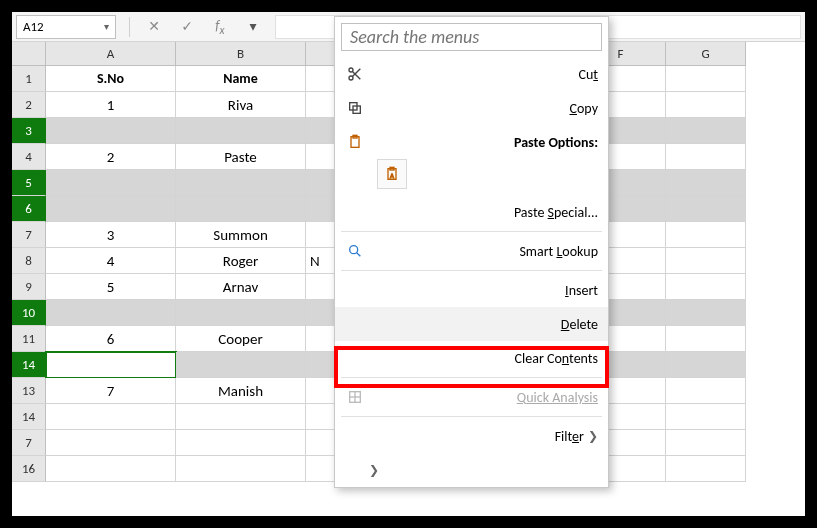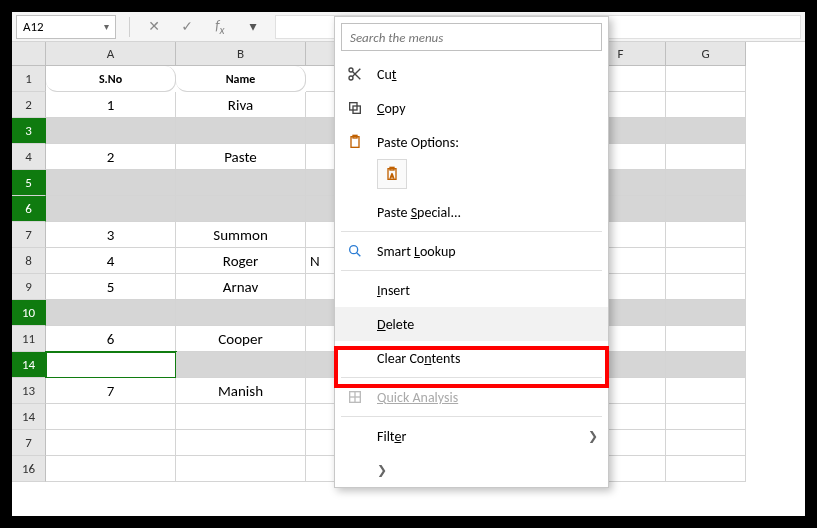--- a/index.html
+++ b/index.html
@@ -15,41 +15,41 @@
 .fb-input { flex:1; height:24px; background:#fff; border:1px solid #e0e0e0; }
 
 
 .grid { position: relative; }
 .corner { position:absolute; top:0; left:0; width:34px; height:24px; background:#e6e6e6; border-right:1px solid #bfbfbf; border-bottom:1px solid #bfbfbf; }
 .col-headers { display:flex; margin-left:34px; height:24px; }
 .col-header { background:#e6e6e6; border-right:1px solid #bfbfbf; border-bottom:1px solid #bfbfbf; display:flex; align-items:center; justify-content:center; font-size:13px; color:#333; }
 .row { display:flex; height:26px; }
 .row-header { width:34px; background:#e6e6e6; border-right:1px solid #bfbfbf; border-bottom:1px solid #d4d4d4; display:flex; align-items:center; justify-content:center; font-size:13px; color:#333; }
 .cell { border-right:1px solid #d4d4d4; border-bottom:1px solid #d4d4d4; display:flex; align-items:center; justify-content:center; font-size:15px; background:#fff; color:#000; }
-.cell.header-cell { font-weight:700; font-size:12px;border-radius:11px; }
+.cell.header-cell { font-weight:700; font-size:14px; }
 .row.selected .row-header { background:#0f7b0f; color:#fff; border-right-color:#0f7b0f; }
 .row.selected .cell { background:#d6d6d6; }
 .cell.active { background:#fff !important; outline:2px solid #107c10; outline-offset:-1px; }
 .cell.left { justify-content:flex-start; padding-left:4px; }
 
 
 .cA { width:130px; } .cB { width:130px; } .cC { width:90px; } .cD { width:90px; }
 .cE { width:90px; } .cF { width:90px; } .cG { width:80px; }
 
 
 .context-menu { position:absolute; top:4px; left:322px; width:275px; background:#fff; border:1px solid #c8c8c8; box-shadow:3px 3px 8px rgba(0,0,0,.25); font-size:14px; z-index:10; }
 .cm-search { margin:6px; }
-.cm-search input { width:100%; height:28px; border:1px solid #c0c0c0; padding:4px 8px; font-size:13px; font-style:italic; color:#888; }
-.cm-item { display:flex; align-items:center; height:34px; padding:0 10px; gap:12px; cursor:default; }
+.cm-search input { width:100%; height:28px; border:1px solid #c0c0c0; padding:4px 8px; font-size:18px; font-style:italic; color:#888; }
+.cm-item { display:flex; align-items:center; height:34px; padding:0 10px; gap:4px; cursor:default;text-align:right; }
 .cm-item.hover { background:#f2f2f2; }
 .cm-item.disabled { color:#aaa;text-decoration:underline; }
 .cm-icon { width:20px; display:flex; align-items:center; justify-content:center; color:#555; }
 .cm-label { flex:1; }
 .cm-label u { text-decoration:underline; }
-.cm-label.bold { font-weight:400; }
+.cm-label.bold { font-weight:700; }
 .cm-sep { height:1px; background:#e0e0e0; margin:2px 6px; }
 .cm-arrow { color:#666; font-size:12px; }
 .paste-opt { margin-left:42px; margin-bottom:6px; }
 .paste-btn { width:30px; height:30px; border:1px solid #d9d9d9; display:flex; align-items:center; justify-content:center; background:#fafafa; }
 
 .red-box { position:absolute; border:4px solid #ff0000; pointer-events:none; z-index:20; }
 
 
 .svg-i { width:16px; height:16px; }
 </style>

